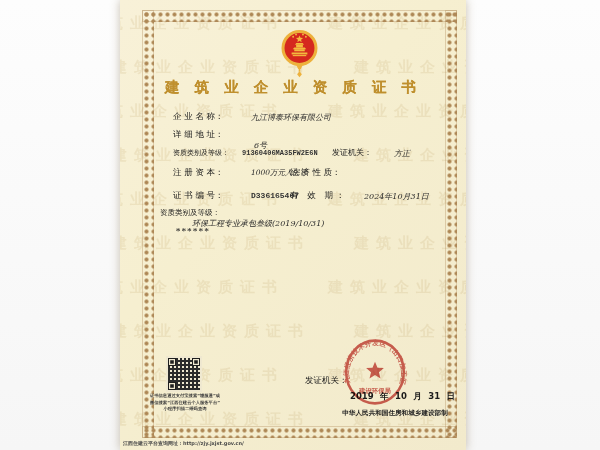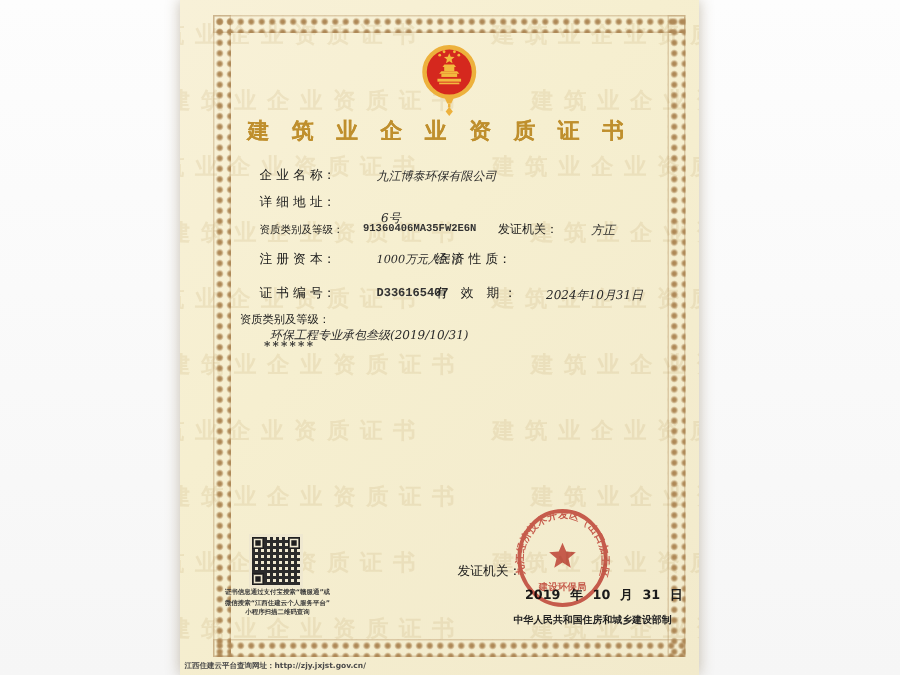--- a/index.html
+++ b/index.html
@@ -101,21 +101,21 @@
     <div class="lbl" style="left:53px;top:167px">注 册 资 本：</div>
     <div class="val" style="left:131px;top:168px;font-size:7.5px">1000万元人民币</div>
     <div class="lbl" style="left:170px;top:167px">经 济 性 质：</div>
 
     <div class="lbl" style="left:53px;top:190px">证 书 编 号：</div>
     <div class="val printed" style="left:131px;top:190.5px;font-weight:bold;color:#333">D336165407</div>
     <div class="lbl" style="left:170px;top:190px;letter-spacing:3px">有  效  期：</div>
     <div class="val" style="left:244px;top:190.5px">2024年10月31日</div>
 
     <div class="lbl" style="left:40px;top:208px;font-size:7.5px">资质类别及等级：</div>
-    <div class="val" style="left:60px;top:218px">环保工程专业承包叁级(2019/10/31)</div>
+    <div class="val" style="left:72px;top:218px">环保工程专业承包叁级(2019/10/31)</div>
     <div class="val stars" style="left:56px;top:225px">******</div>
 
     <div class="qr">
       <div class="f tl"></div>
       <div class="f tr"></div>
       <div class="f bl"></div>
     </div>
     <div class="qr-caption">
       <div>证书信息通过支付宝搜索“赣服通”或</div>
       <div>微信搜索“江西住建云个人服务平台”</div>

